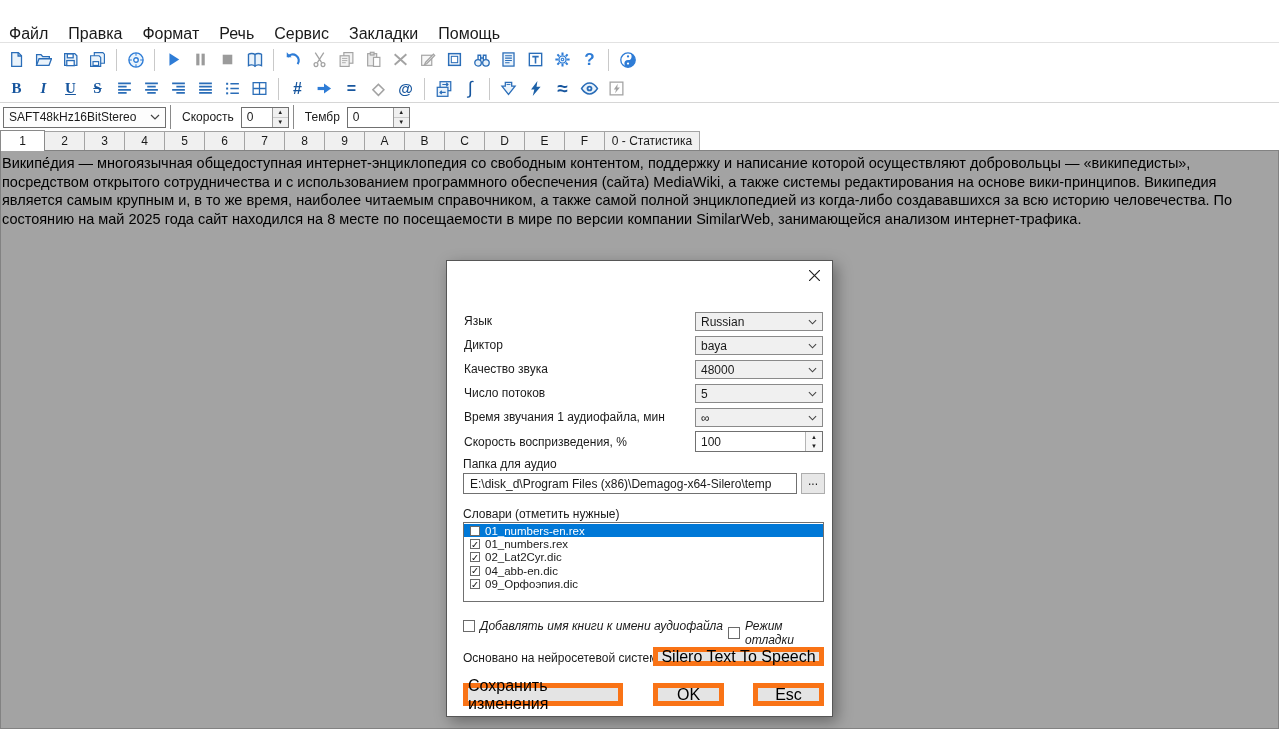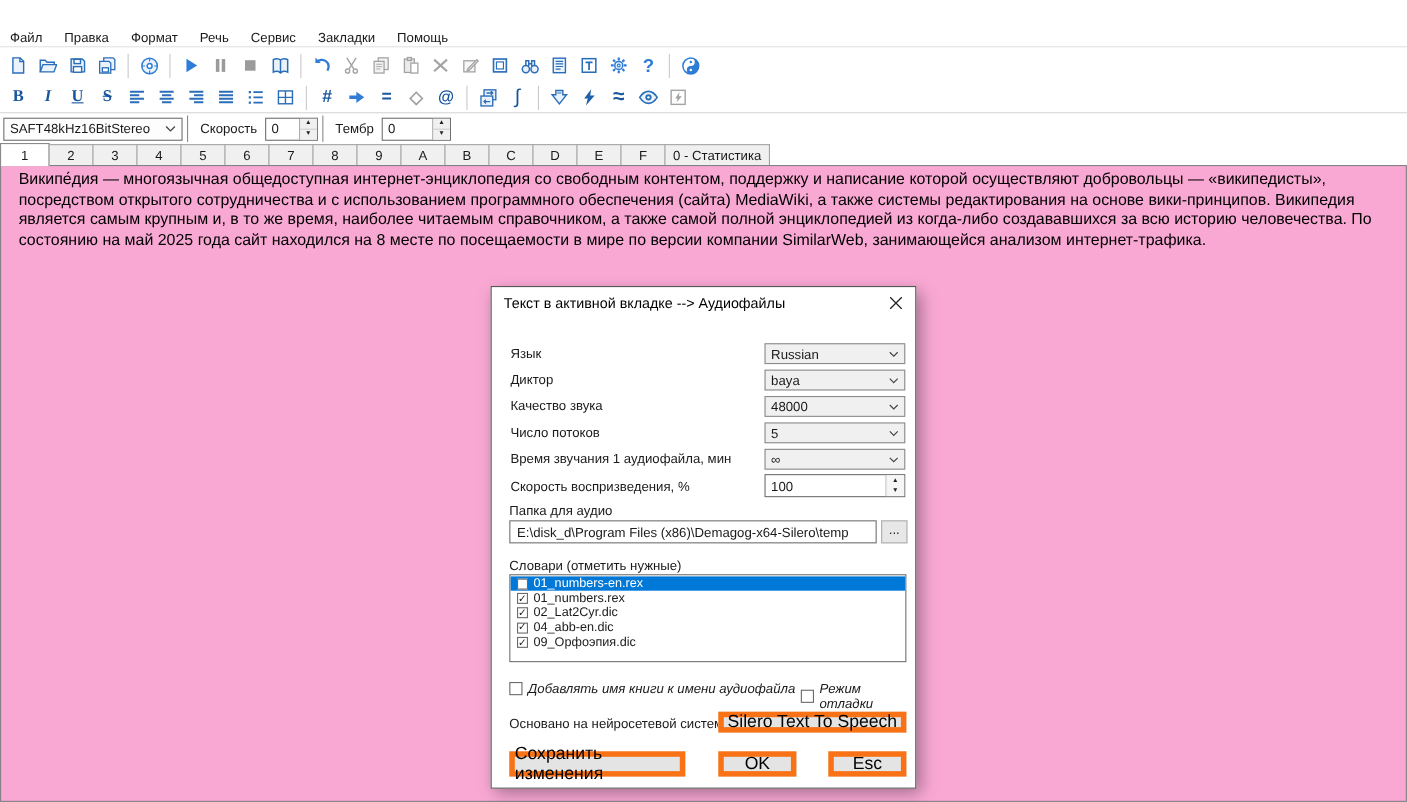--- a/index.html
+++ b/index.html
@@ -9,21 +9,21 @@
   
   .titlebar { position:absolute; top:0; left:0; width:1279px; height:25px;
     display:flex; align-items:center; background:#fff;margin-top:47px; }
   .app-ico { width:18px; height:18px; margin:0 6px 0 9px; }
   .win-title { font-size:12px; color:#8f8f8f; }
   .win-btns { position:absolute; right:0; top:0; height:25px; display:flex; }
   .win-btn { width:40px; height:25px; display:flex; align-items:center; justify-content:center; color:#6e6e6e; }
 
   
   .menubar { position:absolute; top:25px; left:0; width:1279px; height:18px;
-    display:flex; align-items:center; font-size:12px; border-bottom:1px solid #e2e2e2; background:#fff; }
+    display:flex; align-items:center; font-size:16px; border-bottom:1px solid #e2e2e2; background:#fff; }
   .menu-item { padding:0 10px; height:18px; display:flex; align-items:center; cursor:default; }
   .menu-item:first-child { padding-left:9px; }
 
   
   .toolbar1 { position:absolute; top:44px; left:0; width:1279px; height:31px;
     display:flex; align-items:center; padding-left:3px; background:#fff; }
   .toolbar2 { position:absolute; top:75px; left:0; width:1279px; height:28px;
     display:flex; align-items:center; padding-left:3px; background:#fff; border-bottom:1px solid #d6d6d6; }
   .tbtn { width:27px; height:26px; display:flex; align-items:center; justify-content:center; flex:none; }
   .tbtn svg { display:block; }
@@ -55,21 +55,21 @@
 
   
   .tabbar { position:absolute; top:130px; left:0; width:1279px; height:20px; display:flex; align-items:flex-end; }
   .tab { width:41px; height:19px; background:#f0f0f0; border:1px solid #a3a3a3; border-bottom:none;
     margin-left:-1px; display:flex; align-items:center; justify-content:center; font-size:12px; z-index:1; }
   .tab.active { background:#fff; height:21px; width:45px; margin-left:0; border-color:#8a8a8a; z-index:3; margin-bottom:-1px; }
   .tab.stats { width:96px; }
 
   
   .editor { position:absolute; top:150px; left:0; width:1279px; height:579px;
-    border:1px solid #828282; background:#f9a8d4; padding:3px 16px; z-index:0; }
+    border:1px solid #828282; background:#a3a3a3; padding:3px 1px; z-index:0; }
   .editor p { font-size:14.5px; line-height:18.6px; color:#000; }
 
   
   .dialog { position:absolute; left:446px; top:260px; width:387px; height:457px; background:#fff;
     border:1px solid #565656; box-shadow:4px 5px 14px rgba(0,0,0,.35); z-index:10; font-size:12px; }
   .dlg-title { position:absolute; top:0; left:0; width:100%; height:29px; display:flex;
     align-items:center; padding-left:11px; font-size:13px; color:#000; }
   .dlg-close { position:absolute; top:0; right:0; width:36px; height:29px; display:flex;
     align-items:center; justify-content:center; color:#222; }
   .dlg-label { position:absolute; left:17px; white-space:nowrap; }
@@ -434,23 +434,20 @@
   <span class="tab">E</span>
   <span class="tab">F</span>
   <span class="tab stats">0 - Статистика</span>
 </div>
 
 <div class="editor">
   <p>Википе́дия — многоязычная общедоступная интернет-энциклопедия со свободным контентом, поддержку и написание которой осуществляют добровольцы — «википедисты», посредством открытого сотрудничества и с использованием программного обеспечения (сайта) MediaWiki, а также системы редактирования на основе вики-принципов. Википедия является самым крупным и, в то же время, наиболее читаемым справочником, а также самой полной энциклопедией из когда-либо создававшихся за всю историю человечества. По состоянию на май 2025 года сайт находился на 8 месте по посещаемости в мире по версии компании SimilarWeb, занимающейся анализом интернет-трафика.</p>
 </div>
 
 <div class="dialog">
-  <div class="dlg-title">
-    <span>Текст в активной вкладке --&gt; Аудиофайлы</span>
-  </div>
   <div class="dlg-close">
     <svg width="11" height="11" viewBox="0 0 11 11">
         <path d="M0 0l11 11M11 0L0 11" stroke="#222" stroke-width="1.2"></path>
       </svg>
   </div>
 
   <span class="dlg-label" style="top:53px;">Язык</span>
   <div class="dcombo" style="top:51px;">
     <span>Russian</span>
     <svg width="9" height="6" viewBox="0 0 10 6">

